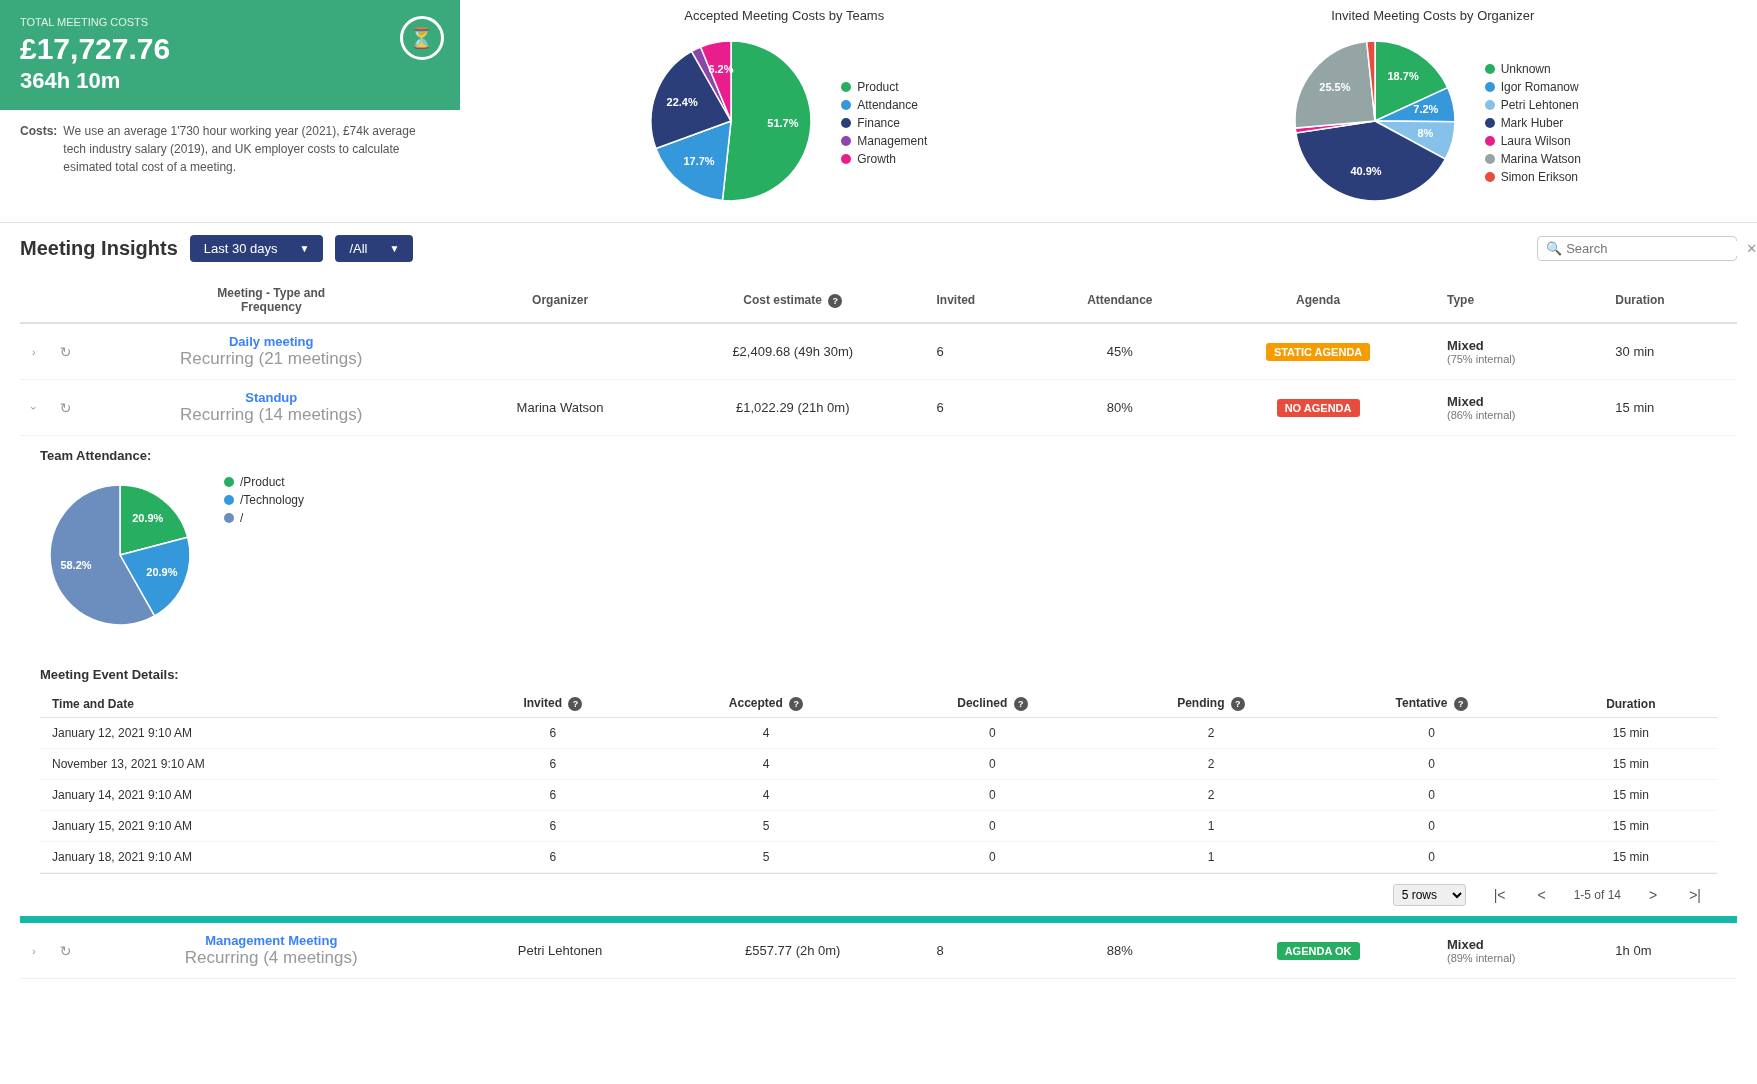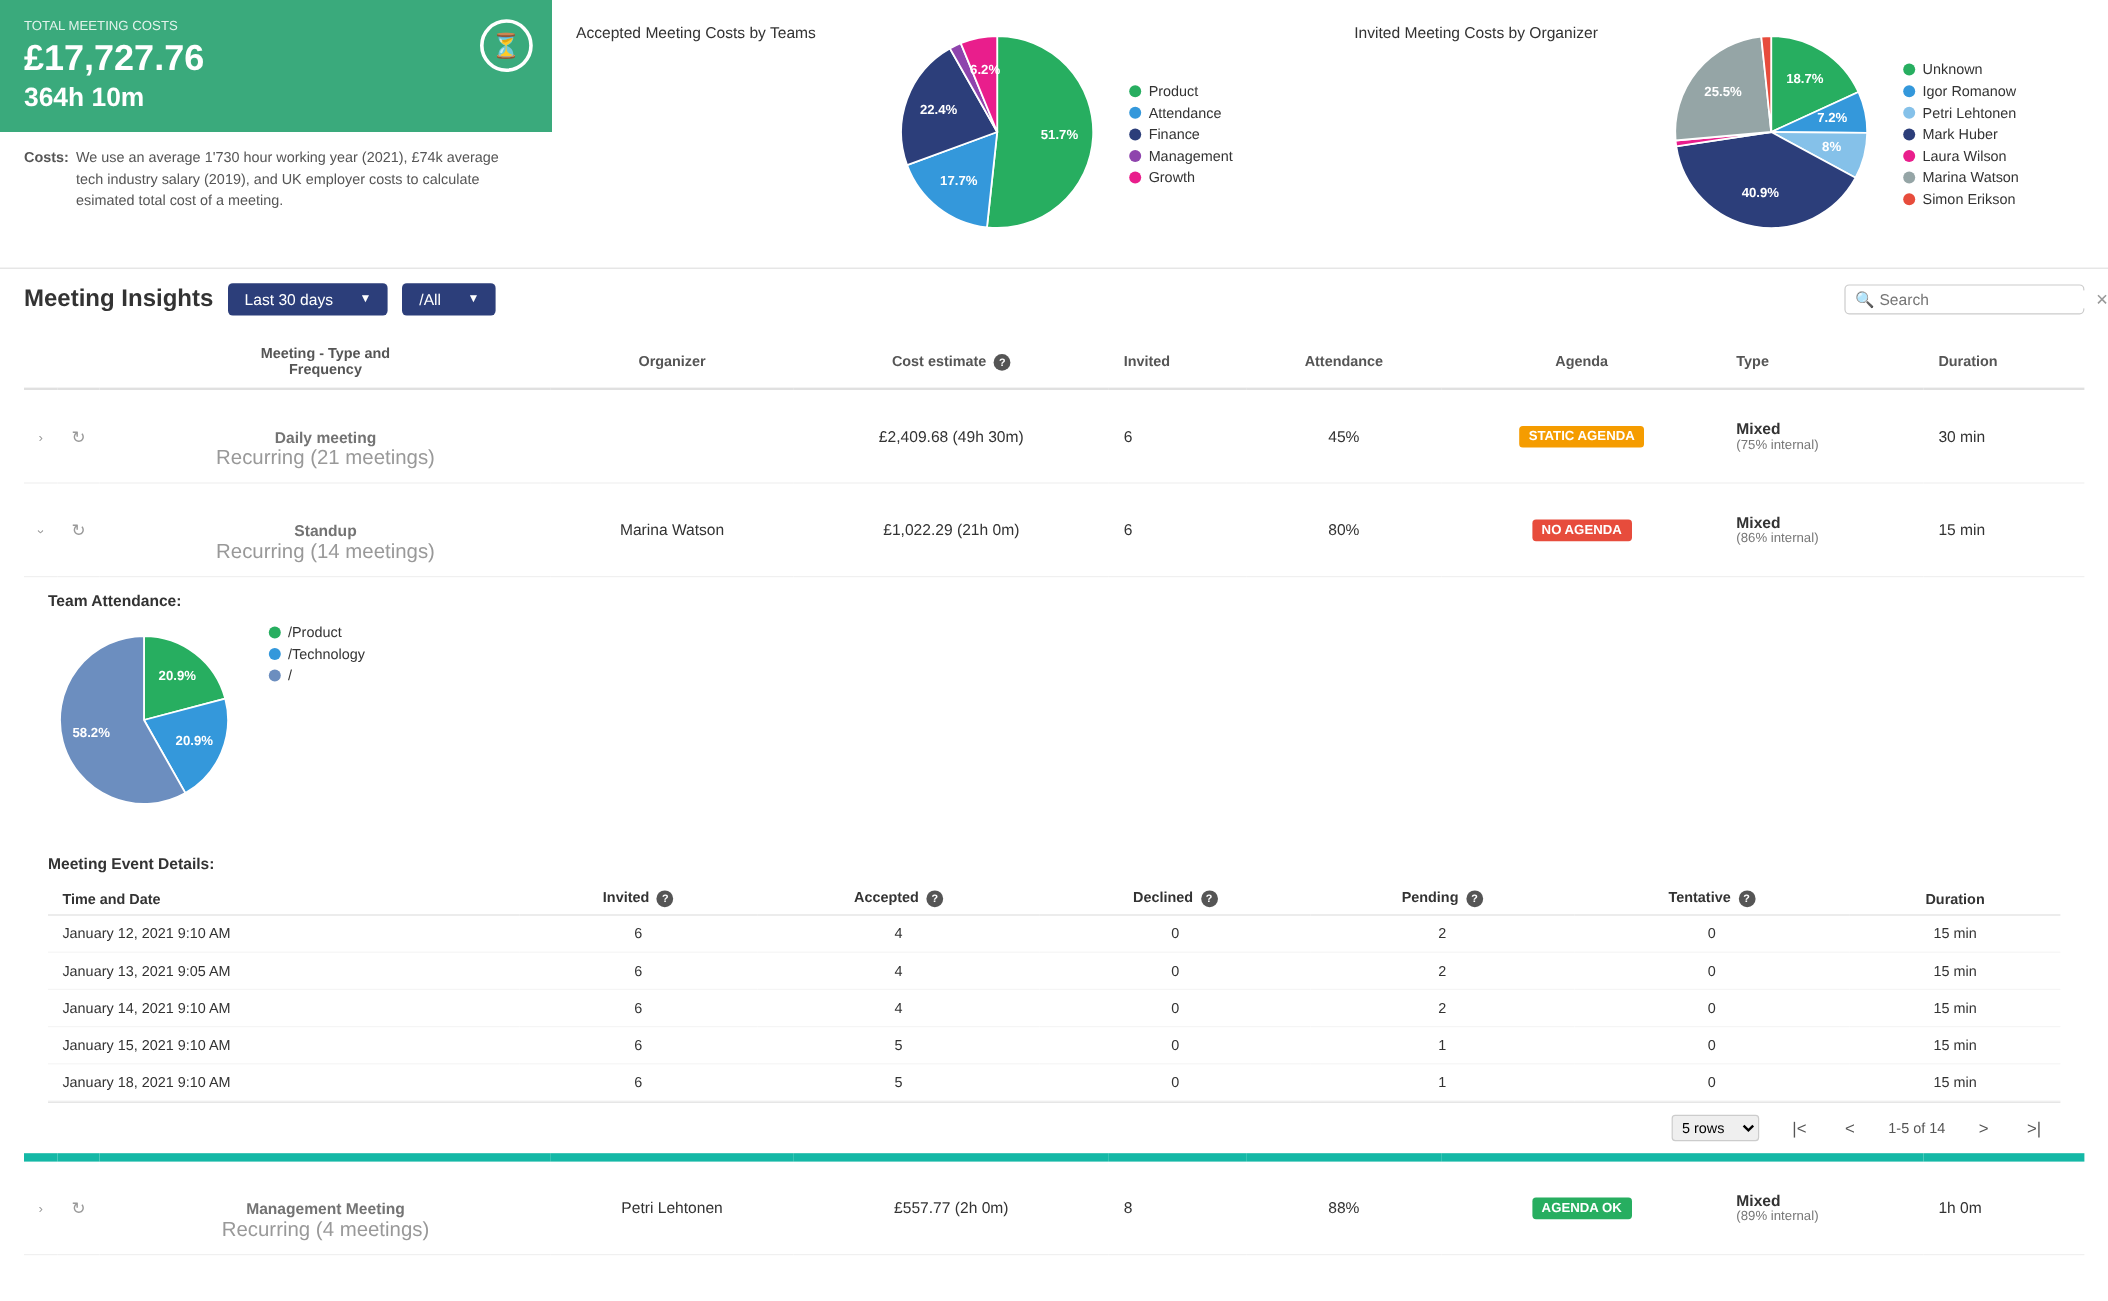--- a/index.html
+++ b/index.html
@@ -27,21 +27,21 @@
       border-radius: 50%;
       display: flex; align-items: center; justify-content: center;
       font-size: 20px;
       color: white;
     }
     .cost-note { padding: 12px 20px; font-size: 12px; color: #555; line-height: 1.5; width: 460px; min-width: 460px; display: flex; align-items: flex-start; gap: 6px; }
     .cost-note-label { font-weight: bold; white-space: nowrap; }
     .cost-card-wrapper { display: flex; flex-direction: column; }
 
     .charts-section { display: flex; flex: 1; }
-    .chart-container { flex: 1; padding: 20px 20px; display: flex; flex-direction: row; }
+    .chart-container { flex: 1; padding: 8px 20px; display: flex; flex-direction: column; }
     .chart-title { font-size: 13px; font-weight: normal; color: #333; margin-bottom: 8px; text-align: center; }
     .chart-content { display: flex; align-items: center; justify-content: center; gap: 20px; flex: 1; }
 
     .pie-wrapper { position: relative; }
     
     .legend { display: flex; flex-direction: column; gap: 4px; font-size: 12px; }
     .legend-item { display: flex; align-items: center; gap: 6px; }
     .legend-dot { width: 10px; height: 10px; border-radius: 50%; flex-shrink: 0; }
 
     
@@ -87,21 +87,21 @@
     .meeting-table th:nth-child(8) { text-align: center; }
     .meeting-table td:nth-child(3),
     .meeting-table td:nth-child(4),
     .meeting-table td:nth-child(5),
     .meeting-table td:nth-child(7),
     .meeting-table td:nth-child(8) { text-align: center; }
 
     .row-expand { color: #999; cursor: pointer; font-size: 11px; }
     .row-icon { color: #999; font-size: 14px; }
     
-    .meeting-name { color: #737373; font-weight: 600; font-size: 13px; margin-top: 22px; }
+    .meeting-name { color: #3b82f6; font-weight: 600; font-size: 13px; }
     .meeting-recur { color: #999; font-size: 17px; }
 
     .expand-col { width: 24px; }
     .icon-col { width: 28px; }
 
     .badge {
       display: inline-block;
       padding: 3px 8px;
       border-radius: 3px;
       font-size: 11px;
@@ -401,21 +401,21 @@
               <tr>
       <td>January 12, 2021 9:10 AM</td>
       <td>6</td>
       <td>4</td>
       <td>0</td>
       <td>2</td>
       <td>0</td>
       <td>15 min</td>
     </tr>
                   <tr>
-      <td>January 13, 2021 9:05 AM</td>
+      <td>November 13, 2021 9:10 AM</td>
       <td>6</td>
       <td>4</td>
       <td>0</td>
       <td>2</td>
       <td>0</td>
       <td>15 min</td>
     </tr>
                   <tr>
       <td>January 14, 2021 9:10 AM</td>
       <td>6</td>

